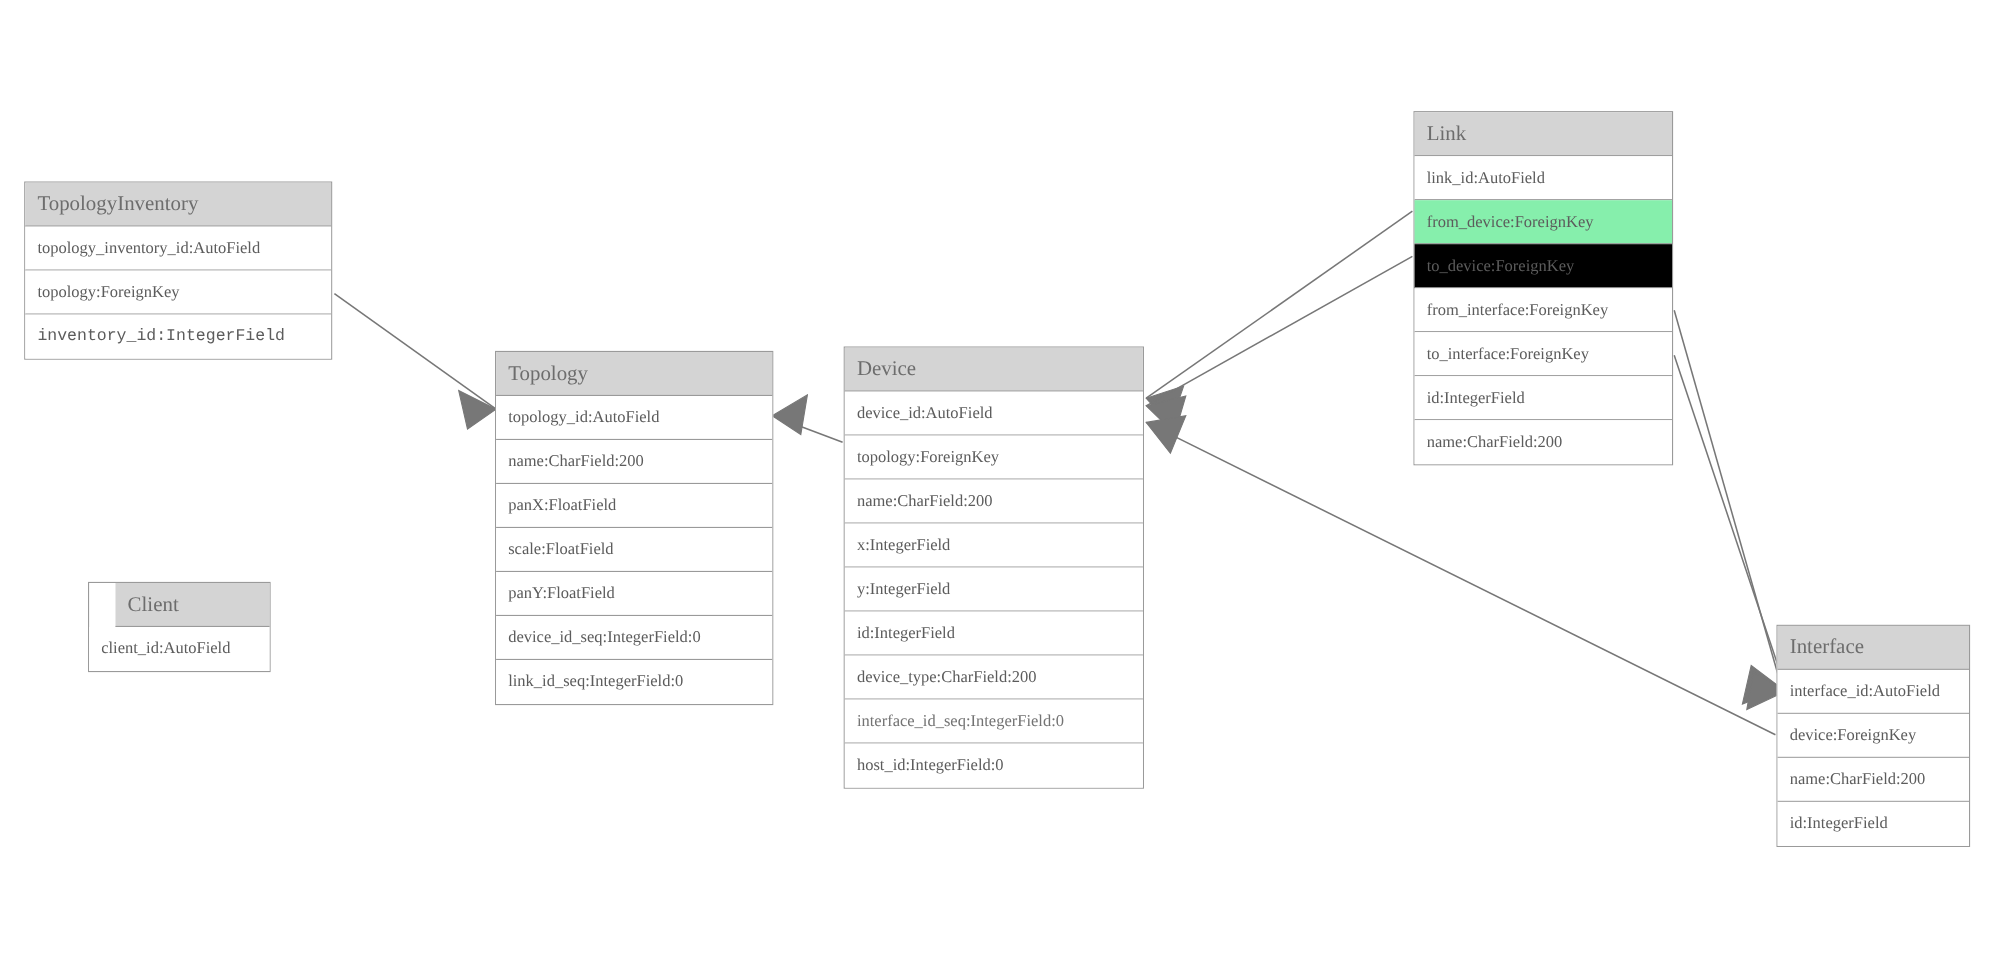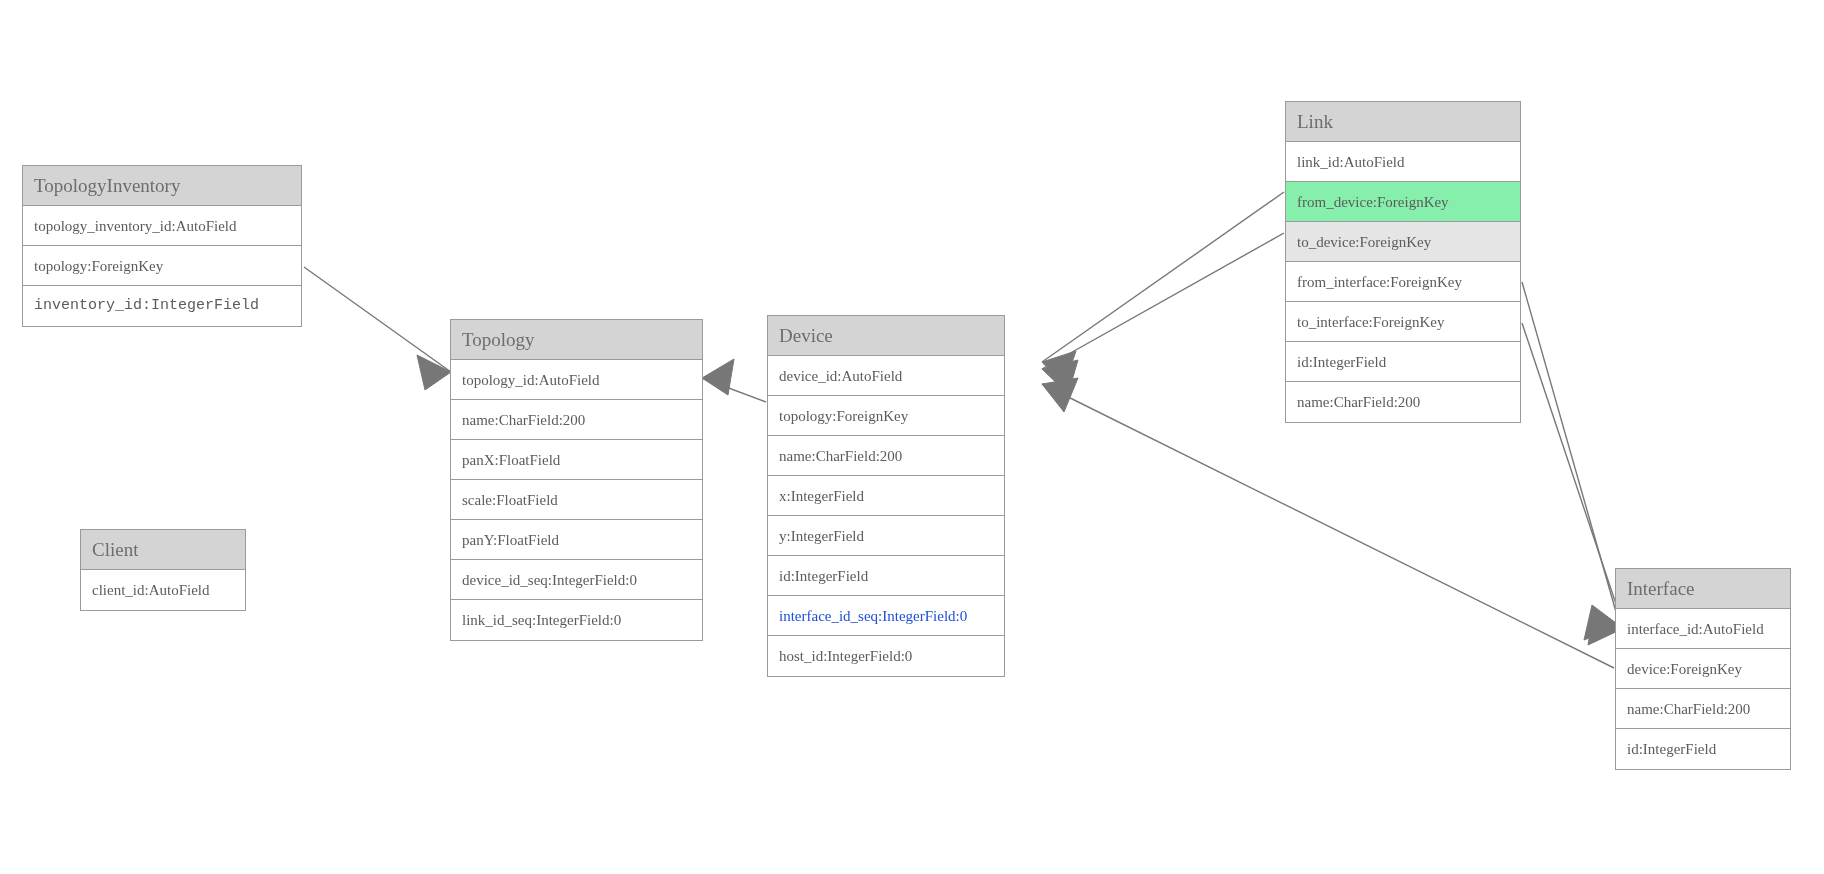--- a/index.html
+++ b/index.html
@@ -99,56 +99,57 @@
 
 <div class="entity" style="left: 22px; top: 165px; width: 280px;">
       <div class="entity-header" style="background: rgb(212, 212, 212);">TopologyInventory</div>
       <div class="entity-rows">
         <div class="entity-row" style="background: rgb(255, 255, 255); color: rgb(92, 92, 92);">topology_inventory_id:AutoField</div>
         <div class="entity-row" style="background: rgb(255, 255, 255); color: rgb(92, 92, 92);">topology:ForeignKey</div>
         <div class="entity-row" style="background: rgb(255, 255, 255); color: rgb(92, 92, 92); font-family: Liberation Mono, monospace;">inventory_id:IntegerField</div>
       </div>
     </div>
     <div class="entity" style="left: 80px; top: 529px; width: 166px;">
-      <div class="entity-header" style="background: rgb(212, 212, 212);">Client</div>
+      <div class="entity-header" style="background: rgb(212, 212, 212); margin-left: 24px;">Client</div>
       <div class="entity-rows">
         <div class="entity-row" style="background: rgb(255, 255, 255); color: rgb(92, 92, 92);">client_id:AutoField</div>
       </div>
     </div>
     <div class="entity" style="left: 450px; top: 319px; width: 253px;">
       <div class="entity-header" style="background: rgb(212, 212, 212);">Topology</div>
       <div class="entity-rows">
         <div class="entity-row" style="background: rgb(255, 255, 255); color: rgb(92, 92, 92);">topology_id:AutoField</div>
         <div class="entity-row" style="background: rgb(255, 255, 255); color: rgb(92, 92, 92);">name:CharField:200</div>
         <div class="entity-row" style="background: rgb(255, 255, 255); color: rgb(92, 92, 92);">panX:FloatField</div>
         <div class="entity-row" style="background: rgb(255, 255, 255); color: rgb(92, 92, 92);">scale:FloatField</div>
         <div class="entity-row" style="background: rgb(255, 255, 255); color: rgb(92, 92, 92);">panY:FloatField</div>
         <div class="entity-row" style="background: rgb(255, 255, 255); color: rgb(92, 92, 92);">device_id_seq:IntegerField:0</div>
         <div class="entity-row" style="background: rgb(255, 255, 255); color: rgb(92, 92, 92);">link_id_seq:IntegerField:0</div>
       </div>
     </div>
-    <div class="entity" style="left: 767px; top: 315px; width: 238px;">
+    <div class="entity" style="left: 767px; top: 315px; width: 273px;">
       <div class="entity-header" style="background: rgb(212, 212, 212);">Device</div>
       <div class="entity-rows">
         <div class="entity-row" style="background: rgb(255, 255, 255); color: rgb(92, 92, 92);">device_id:AutoField</div>
         <div class="entity-row" style="background: rgb(255, 255, 255); color: rgb(92, 92, 92);">topology:ForeignKey</div>
         <div class="entity-row" style="background: rgb(255, 255, 255); color: rgb(92, 92, 92);">name:CharField:200</div>
         <div class="entity-row" style="background: rgb(255, 255, 255); color: rgb(92, 92, 92);">x:IntegerField</div>
         <div class="entity-row" style="background: rgb(255, 255, 255); color: rgb(92, 92, 92);">y:IntegerField</div>
         <div class="entity-row" style="background: rgb(255, 255, 255); color: rgb(92, 92, 92);">id:IntegerField</div>
-        <div class="entity-row" style="background: rgb(255, 255, 255); color: #1d4ed8;">interface_id_seq:IntegerField:0</div>
+        <div class="entity-row" style="background: rgb(255, 255, 255); color: rgb(92, 92, 92);">device_type:CharField:200</div>
+        <div class="entity-row" style="background: rgb(255, 255, 255); color: #737373;">interface_id_seq:IntegerField:0</div>
         <div class="entity-row" style="background: rgb(255, 255, 255); color: rgb(92, 92, 92);">host_id:IntegerField:0</div>
       </div>
     </div>
     <div class="entity" style="left: 1285px; top: 101px; width: 236px;">
       <div class="entity-header" style="background: rgb(212, 212, 212);">Link</div>
       <div class="entity-rows">
         <div class="entity-row" style="background: rgb(255, 255, 255); color: rgb(92, 92, 92);">link_id:AutoField</div>
         <div class="entity-row" style="background: #86efac; color: rgb(92, 92, 92);">from_device:ForeignKey</div>
-        <div class="entity-row" style="background: #e5e5e5; color: rgb(92, 92, 92); font-family: Liberation Serif, serif;">to_device:ForeignKey</div>
+        <div class="entity-row" style="background: #000000; color: rgb(92, 92, 92); font-family: Liberation Serif, serif;">to_device:ForeignKey</div>
         <div class="entity-row" style="background: rgb(255, 255, 255); color: rgb(92, 92, 92);">from_interface:ForeignKey</div>
         <div class="entity-row" style="background: rgb(255, 255, 255); color: rgb(92, 92, 92);">to_interface:ForeignKey</div>
         <div class="entity-row" style="background: rgb(255, 255, 255); color: rgb(92, 92, 92);">id:IntegerField</div>
         <div class="entity-row" style="background: rgb(255, 255, 255); color: rgb(92, 92, 92);">name:CharField:200</div>
       </div>
     </div>
     <div class="entity" style="left: 1615px; top: 568px; width: 176px;">
       <div class="entity-header" style="background: rgb(212, 212, 212);">Interface</div>
       <div class="entity-rows">
         <div class="entity-row" style="background: rgb(255, 255, 255); color: rgb(92, 92, 92);">interface_id:AutoField</div>

